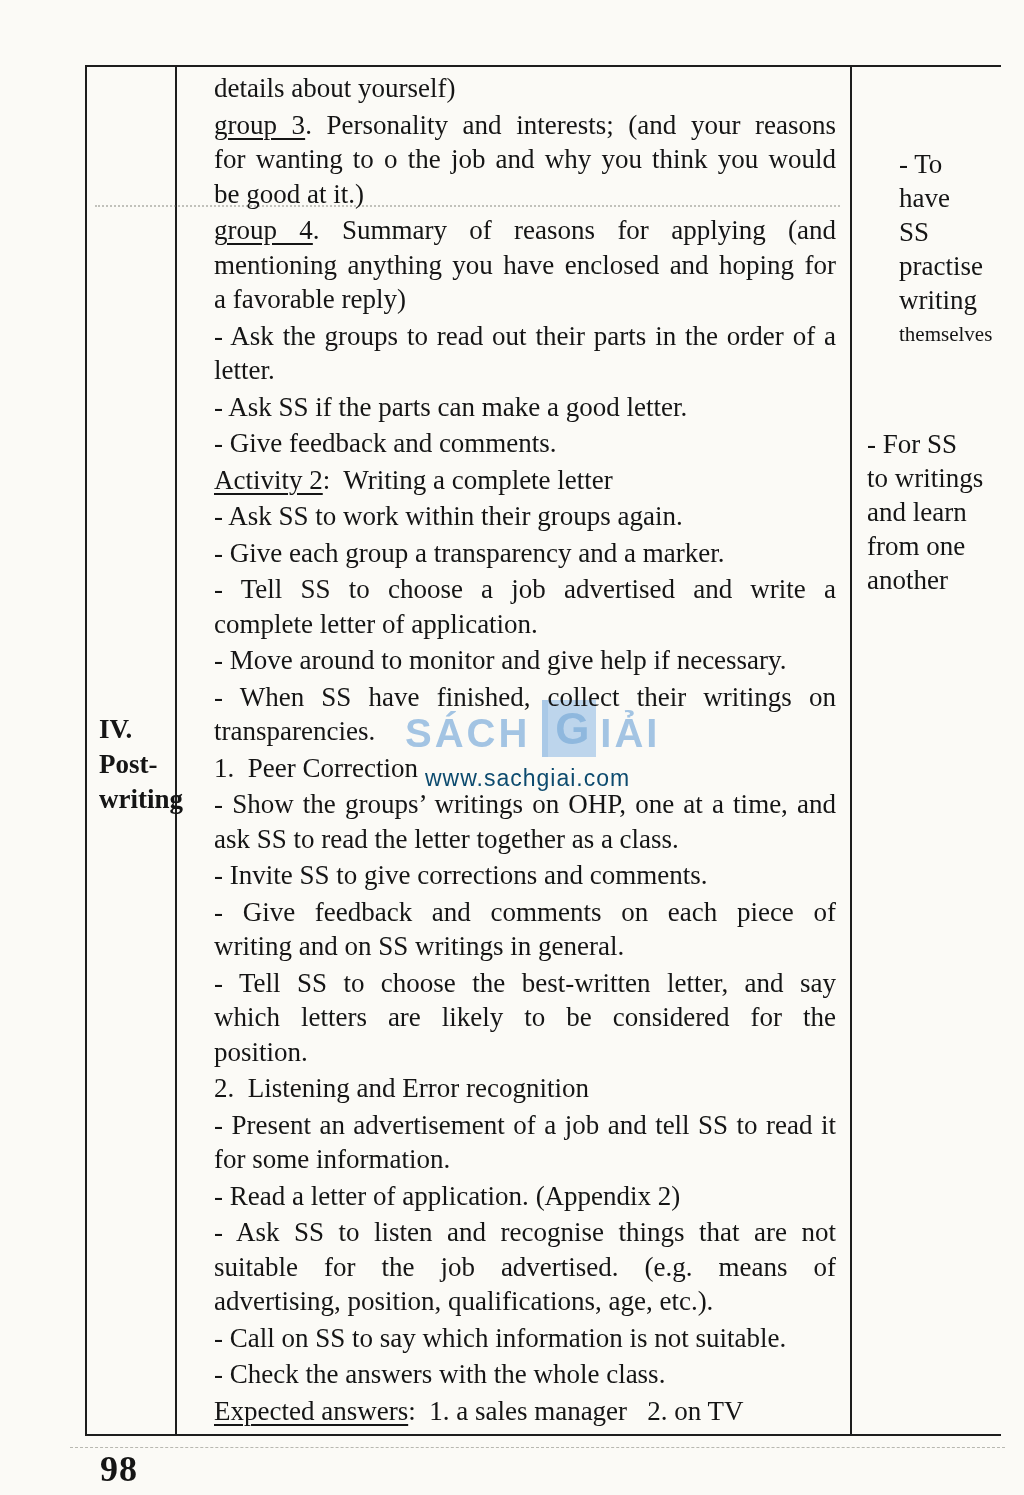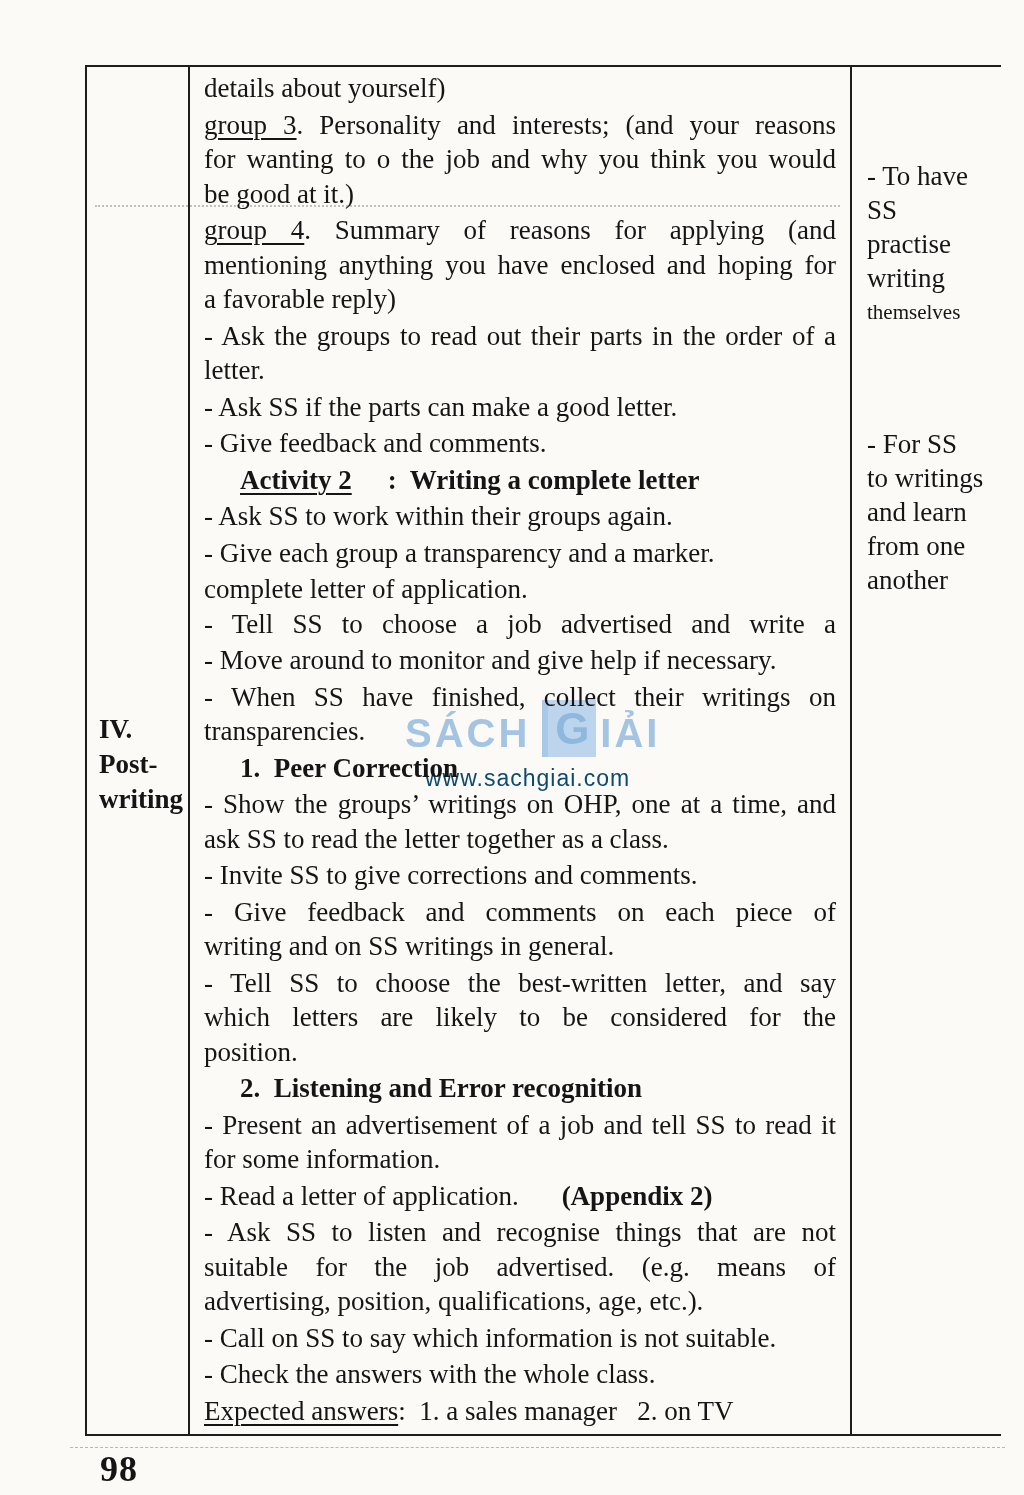--- a/index.html
+++ b/index.html
@@ -10,43 +10,43 @@
     color:#151515;
   }
   .doc-table {
     position:absolute; left:85px; top:65px; width:916px; height:1371px;
     border-top:2px solid #1d1d1d;
     border-left:2px solid #1d1d1d;
     border-bottom:2px solid #1d1d1d;
     box-sizing:border-box;
   }
   .col-label {
-    position:absolute; left:0; top:0; bottom:0; width:103px;
+    position:absolute; left:0; top:0; bottom:0; width:90px;
     border-right:2px solid #1d1d1d; box-sizing:border-box;
   }
   .label-text {
     position:absolute; top:645px; left:12px;
     font-weight:bold; font-size:27px; line-height:35px; white-space:nowrap;
   }
   .col-main {
     position:absolute; left:103px; top:0; bottom:0; width:662px;
     border-right:2px solid #1d1d1d; box-sizing:border-box;
-    padding:4px 14px 0 14px;
+    padding:4px 14px 0 24px;
   }
   .col-right { position:absolute; left:765px; top:0; bottom:0; right:0; }
   .note {
     position:absolute; left:15px; right:4px;
     font-size:27px; line-height:34px;
   }
   .note .small { font-size:21px; }
   .block { position:relative; z-index:1; margin:0 0 2px 0; }
   .heading { font-weight:bold; margin:2px 0 2px 0; }
   .line { font-size:27px; line-height:34.5px; text-align:left; }
   .line.jst { text-align:justify; text-align-last:justify; }
-  .b { font-weight:bold;margin-left:36px; }
+  .b { font-weight:normal; }
   .u { text-decoration:underline; text-decoration-thickness:2px; text-underline-offset:4px; }
   .watermark {
     position:absolute; left:318px; top:633px; z-index:0;
     font-family:"Liberation Sans","DejaVu Sans",sans-serif;
     user-select:none;
   }
   .wm-row { display:flex; align-items:flex-start; }
   .wm-prefix, .wm-suffix {
     font-size:40px; font-weight:bold; color:#a3c4e3;
     letter-spacing:3px; line-height:50px; margin-top:8px;
@@ -125,22 +125,22 @@
         <div class="block heading">
           <div class="line"><span class="b u">Activity 2</span><span class="b">:&nbsp; Writing a complete letter</span></div>
         </div>
         <div class="block para">
           <div class="line"><span>- Ask SS to work within their groups again.</span></div>
         </div>
         <div class="block para">
           <div class="line"><span>- Give each group a transparency and a marker.</span></div>
         </div>
         <div class="block para">
+          <div class="line jst"><span>- Tell SS to choose a job advertised and write a</span></div>
           <div class="line"><span>complete letter of application.</span></div>
-          <div class="line jst"><span>- Tell SS to choose a job advertised and write a</span></div>
         </div>
         <div class="block para">
           <div class="line"><span>- Move around to monitor and give help if necessary.</span></div>
         </div>
         <div class="block para">
           <div class="line jst"><span>- When SS have finished, collect their writings on</span></div>
           <div class="line"><span>transparencies.</span></div>
         </div>
         <div class="block heading">
           <div class="line"><span class="b">1.&nbsp; Peer Correction</span></div>
@@ -181,21 +181,21 @@
         </div>
         <div class="block para">
           <div class="line"><span>- Check the answers with the whole class.</span></div>
         </div>
         <div class="block para">
           <div class="line"><span class="u">Expected answers</span><span>:&nbsp; 1. a sales manager &nbsp; 2. on TV</span></div>
         </div>
       </div>
 
     <div class="col-right">
-        <div class="note" style="top: 92px;">
+        <div class="note" style="top: 80px; margin-left: 32px;">
           <div>- To have</div>
           <div>SS</div>
           <div>practise</div>
           <div>writing</div>
           <div class="small">themselves</div>
         </div>
         <div class="note" style="top: 360px;">
           <div>- For SS</div>
           <div>to writings</div>
           <div>and learn</div>

